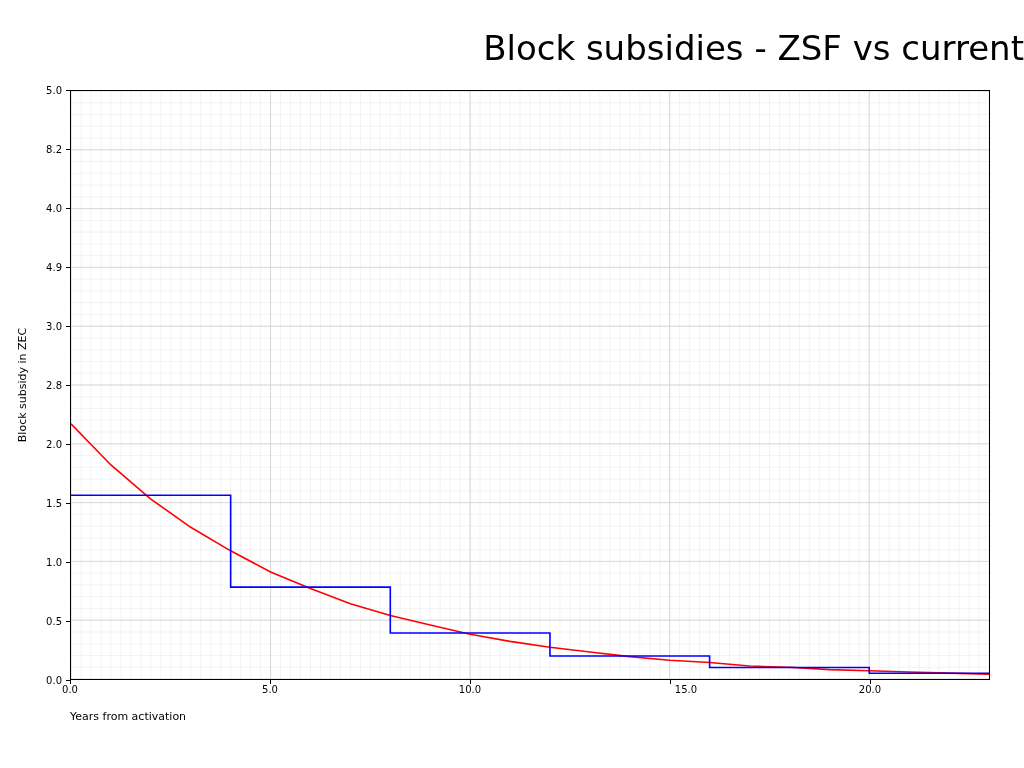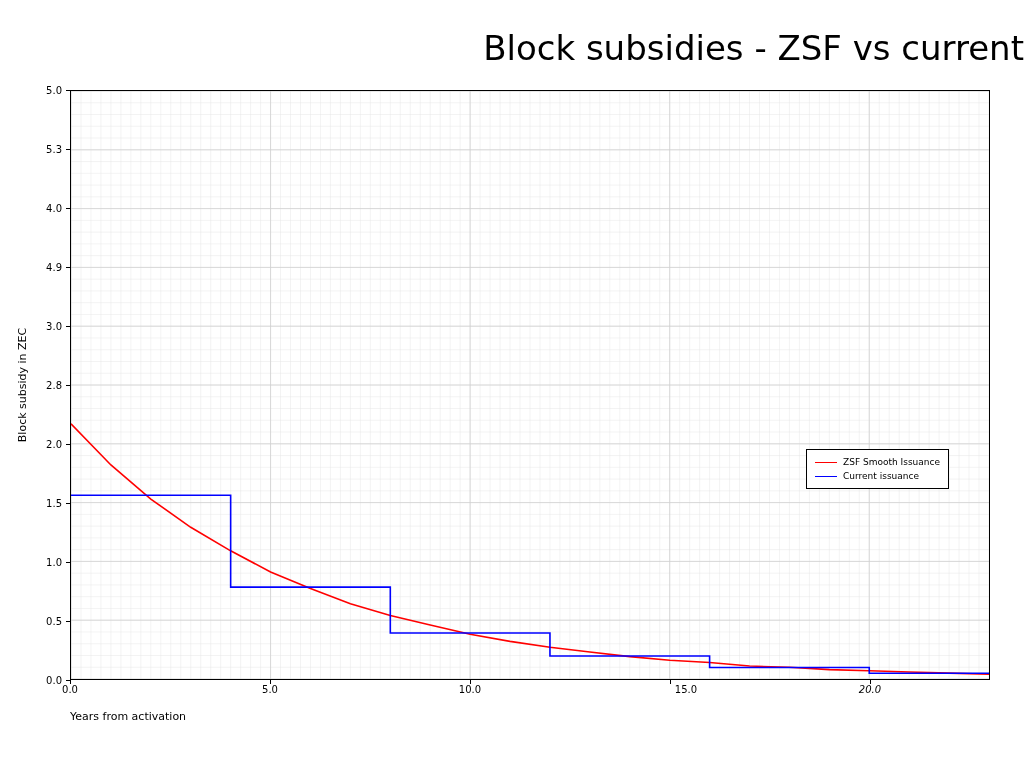--- a/index.html
+++ b/index.html
@@ -273,30 +273,20 @@
           <line x1="0" y1="177" x2="920" y2="177" stroke="#d0d0d0" stroke-width="0.8"></line>
           <line x1="0" y1="118" x2="920" y2="118" stroke="#d0d0d0" stroke-width="0.8"></line>
           <line x1="0" y1="59" x2="920" y2="59" stroke="#d0d0d0" stroke-width="0.8"></line>
           <line x1="0" y1="0" x2="920" y2="0" stroke="#d0d0d0" stroke-width="0.8"></line>
         </g>
       <g id="series-group">
           <polyline points="0,333.94 40,375.24 80,409.46000000000004 120,437.78 160,461.38 200,482.62 240,499.14 280,514.48 320,526.28 360,535.72 400,545.16 440,552.24 480,558.14 520,562.86 560,567.58 600,571.12 640,573.48 680,577.02 720,578.2 760,580.56 800,581.74 840,582.92 880,584.1 920,585.28" fill="none" stroke="#ff0000" stroke-width="1.6" stroke-linejoin="miter"></polyline>
           <polyline points="0,405.625 160,405.625 160,497.8125 320,497.8125 320,543.90625 480,543.90625 480,566.953125 640,566.953125 640,578.4765625 800,578.4765625 800,584.23828125 920,584.23828125" fill="none" stroke="#0000ff" stroke-width="1.6" stroke-linejoin="miter"></polyline>
         </g>
     </svg>
-    <div class="legend">
-      <div class="legend-row">
-        <span class="legend-swatch" style="border-top-color:#ff0000"></span>
-        <span>ZSF Smooth Issuance</span>
-      </div>
-      <div class="legend-row">
-        <span class="legend-swatch" style="border-top-color:#0000ff"></span>
-        <span>Current issuance</span>
-      </div>
-    </div>
   </div>
 
   <div id="tick-labels">
       <div class="tick-mark" style="left: 66px; top: 680px; width: 4px; height: 1px;"></div>
       <div class="y-tick-label" style="top: 680px; left: 22px;">0.0</div>
       <div class="tick-mark" style="left: 66px; top: 621px; width: 4px; height: 1px;"></div>
       <div class="y-tick-label" style="top: 621px; left: 22px;">0.5</div>
       <div class="tick-mark" style="left: 66px; top: 562px; width: 4px; height: 1px;"></div>
       <div class="y-tick-label" style="top: 562px; left: 22px; text-align: right;">1.0</div>
       <div class="tick-mark" style="left: 66px; top: 503px; width: 4px; height: 1px;"></div>
@@ -305,28 +295,28 @@
       <div class="y-tick-label" style="top: 444px; left: 22px;">2.0</div>
       <div class="tick-mark" style="left: 66px; top: 385px; width: 4px; height: 1px;"></div>
       <div class="y-tick-label" style="top: 385px; left: 22px;">2.8</div>
       <div class="tick-mark" style="left: 66px; top: 326px; width: 4px; height: 1px;"></div>
       <div class="y-tick-label" style="top: 326px; left: 22px;">3.0</div>
       <div class="tick-mark" style="left: 66px; top: 267px; width: 4px; height: 1px;"></div>
       <div class="y-tick-label" style="top: 267px; left: 22px;">4.9</div>
       <div class="tick-mark" style="left: 66px; top: 208px; width: 4px; height: 1px;"></div>
       <div class="y-tick-label" style="top: 208px; left: 22px;">4.0</div>
       <div class="tick-mark" style="left: 66px; top: 149px; width: 4px; height: 1px;"></div>
-      <div class="y-tick-label" style="top: 149px; left: 22px;">5.3</div>
+      <div class="y-tick-label" style="top: 149px; left: 22px;">8.2</div>
       <div class="tick-mark" style="left: 66px; top: 90px; width: 4px; height: 1px;"></div>
       <div class="y-tick-label" style="top: 90px; left: 22px;">5.0</div>
       <div class="tick-mark" style="left: 70px; top: 680px; width: 1px; height: 4px;"></div>
       <div class="x-tick-label" style="left: 70px;">0.0</div>
       <div class="tick-mark" style="left: 270px; top: 680px; width: 1px; height: 4px;"></div>
       <div class="x-tick-label" style="left: 270px;">5.0</div>
       <div class="tick-mark" style="left: 470px; top: 680px; width: 1px; height: 4px;"></div>
       <div class="x-tick-label" style="left: 470px;">10.0</div>
       <div class="tick-mark" style="left: 670px; top: 680px; width: 1px; height: 4px;"></div>
       <div class="x-tick-label" style="left: 686px;">15.0</div>
       <div class="tick-mark" style="left: 870px; top: 680px; width: 1px; height: 4px;"></div>
-      <div class="x-tick-label" style="left: 870px; font-style: italic;">20.0</div>
+      <div class="x-tick-label" style="left: 870px;">20.0</div>
     </div>
 
 </div>
 
 </body></html>

